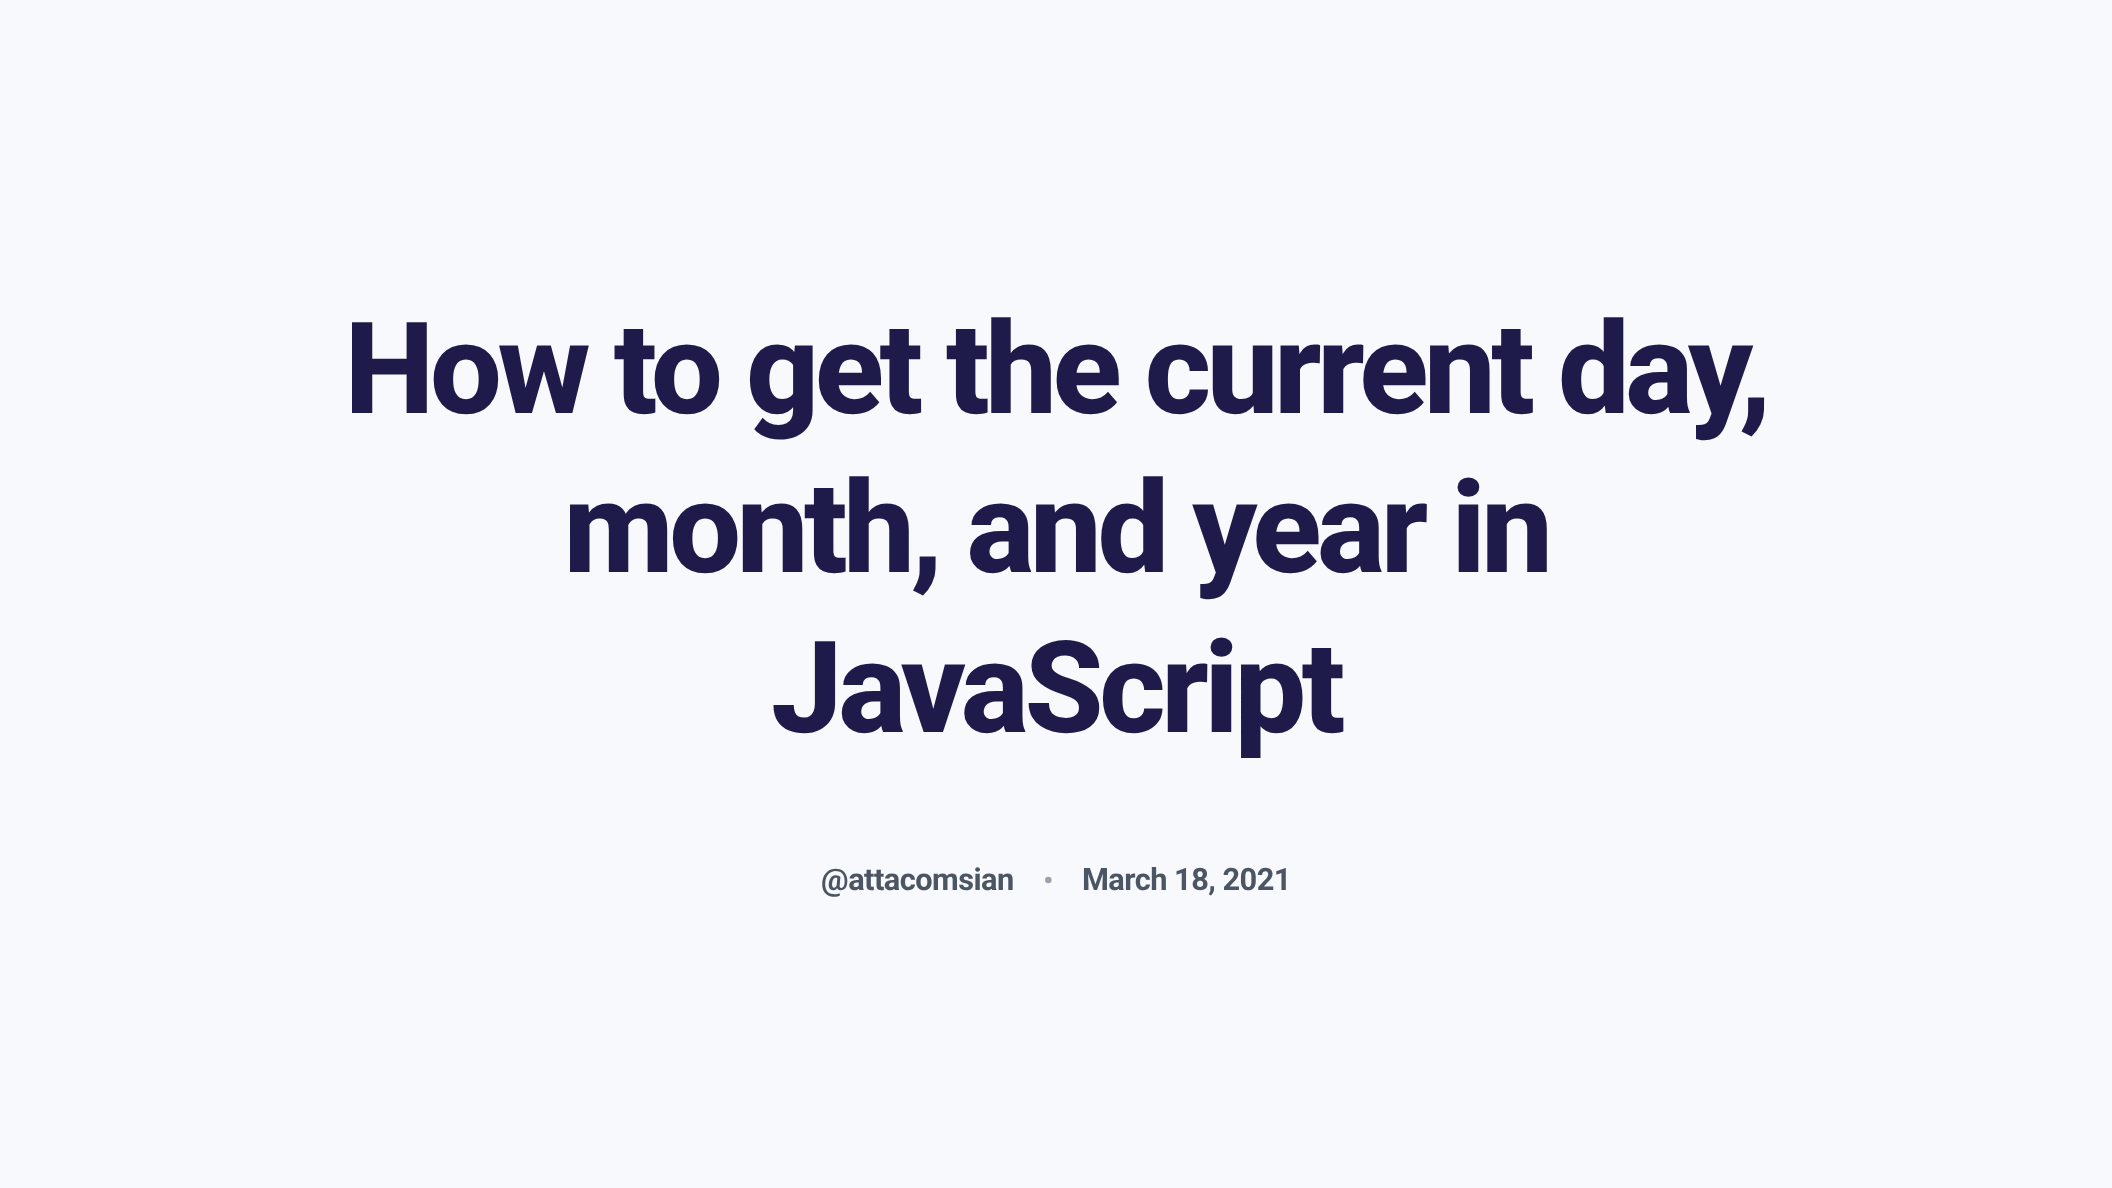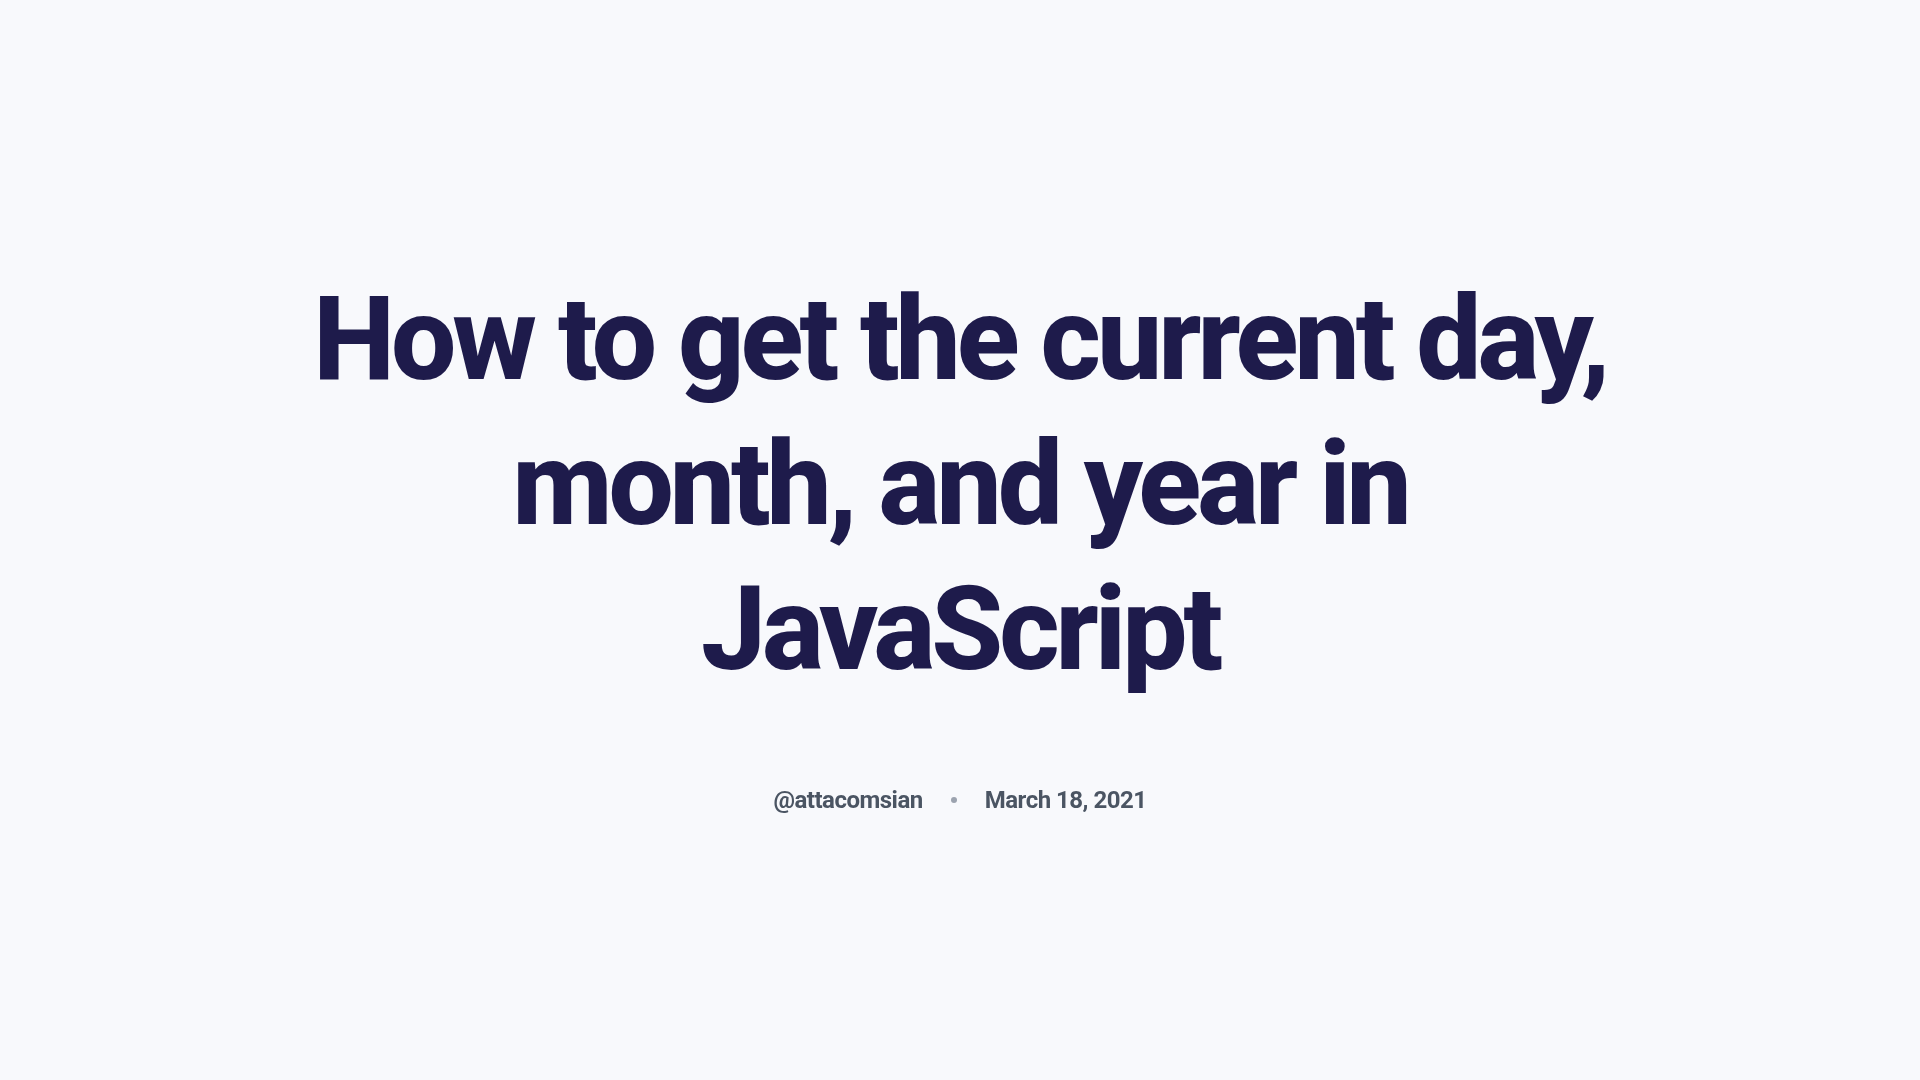--- a/index.html
+++ b/index.html
@@ -33,21 +33,21 @@
       color: #1e1b4b;
       line-height: 1.25;
       letter-spacing: -4px;
       margin-bottom: 84px;
     }
     
     .meta {
       display: flex;
       align-items: center;
       gap: 28px;
-      font-size: 24px;
+      font-size: 28px;
       font-weight: 700;
       color: #4b5563;
       letter-spacing: -0.5px;
     }
     
     .separator {
       width: 6px;
       height: 6px;
       border-radius: 50%;
       background-color: #9ca3af;

